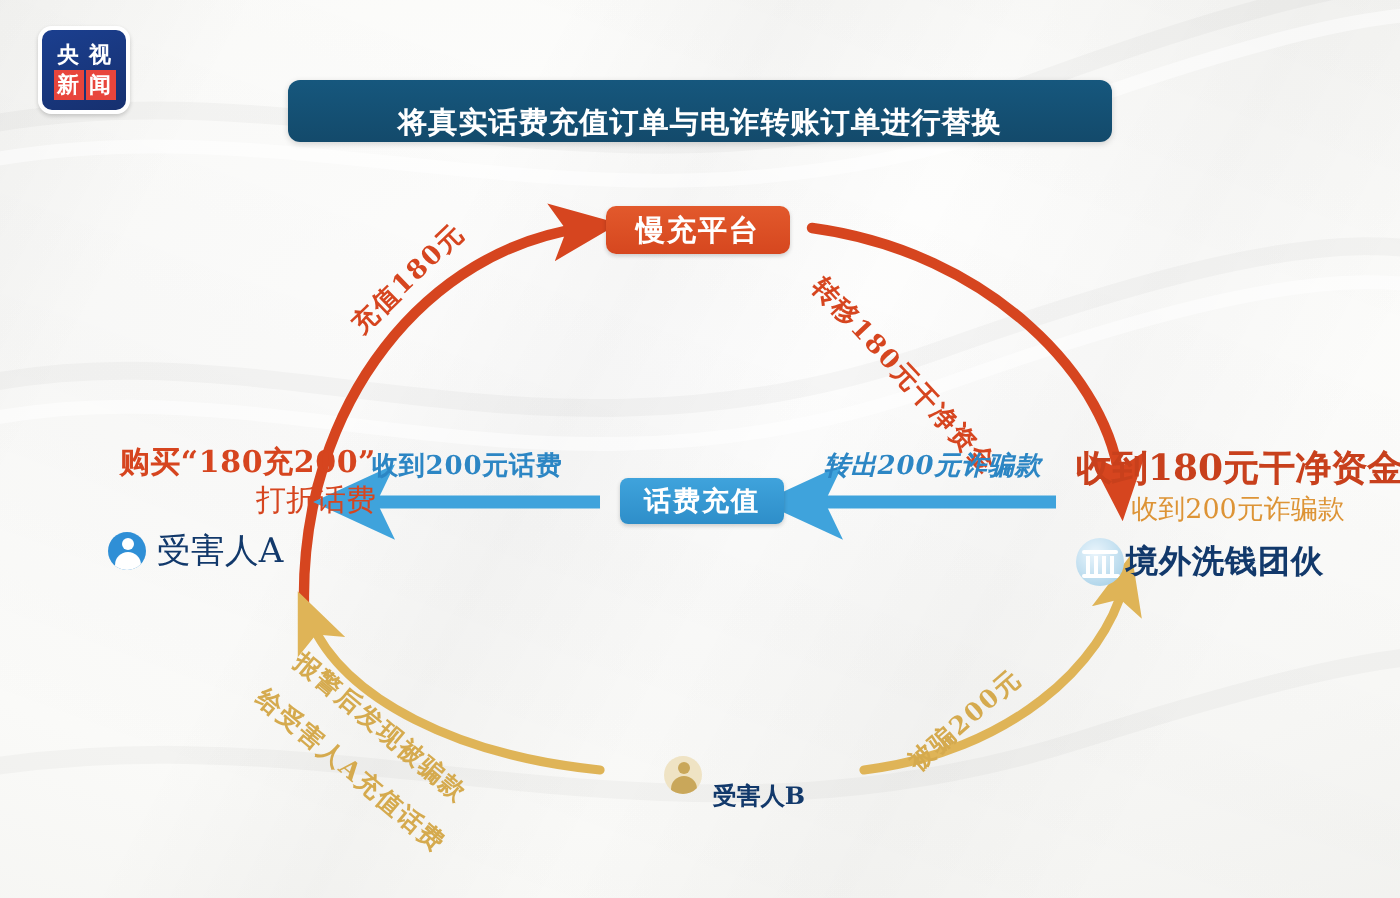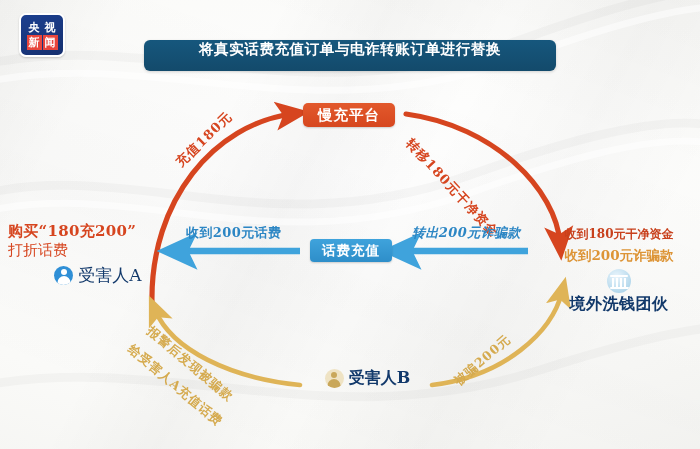--- a/index.html
+++ b/index.html
@@ -31,21 +31,21 @@
     font-size:11px;font-weight:700;font-family:"DejaVu Sans",sans-serif;
   }
   #logo .row1 .ch{color:#ffffff;}
   #logo .row2 .ch{background:#e8453c;color:#ffffff;}
 
   
   #title-banner{
     position:absolute;left:144px;top:40px;width:412px;height:31px;
     background:linear-gradient(180deg,#16577d 0%,#134a6b 100%);
     border-radius:6px;
-    display:flex;align-items:flex-start;justify-content:center;
+    display:flex;align-items:flex-end;justify-content:center;
     box-shadow:0 1px 3px rgba(0,0,0,0.16);
   }
   #title-banner .t{
     color:#ffffff;font-size:14.5px;font-weight:700;letter-spacing:.6px;
     font-family:"DejaVu Serif","Liberation Serif",serif;
   }
 
   
   .node-pill{
     position:absolute;display:flex;align-items:center;justify-content:center;
@@ -60,40 +60,40 @@
   }
   #node-recharge{
     left:310px;top:239px;width:82px;height:23px;
     background:linear-gradient(180deg,#3fa3dc 0%,#2e8ec9 100%);
     color:#ffffff;font-size:13.5px;letter-spacing:1px;border-radius:4px;
   }
 
   
   .blk{position:absolute;font-family:"DejaVu Serif","Liberation Serif",serif;white-space:nowrap;}
 
-  #blk-left{left:8px;top:222px;width:180px;text-align:left;}
+  #blk-left{left:8px;top:222px;width:180px;text-align:right;}
   #blk-left .l1{color:#d6451f;font-size:15px;font-weight:700;letter-spacing:.3px;line-height:19px;}
   #blk-left .l2{color:#d6451f;font-size:15px;font-weight:400;line-height:19px;}
   #blk-left .l3{color:#e2953c;font-size:13px;font-weight:700;line-height:20px;margin-top:2px;}
   #blk-left .who{
     margin-top:4px;display:flex;align-items:center;justify-content:center;gap:5px;
   }
   #blk-left .who .nm{color:#12396b;font-size:17px;font-weight:400;}
 
   #blk-right{left:538px;top:224px;width:162px;text-align:center;}
-  #blk-right .r1{color:#c8401c;font-size:12px;font-weight:700;line-height:21px;}
-  #blk-right .r2{color:#dd9436;font-size:13.5px;font-weight:700;line-height:21px;}
-  #blk-right .who{margin-top:3px;display:flex;flex-direction:column;align-items:center;gap:1px;}
+  #blk-right .r1{color:#c8401c;font-size:18px;font-weight:700;line-height:21px;}
+  #blk-right .r2{color:#dd9436;font-size:13.5px;font-weight:400;line-height:21px;}
+  #blk-right .who{margin-top:3px;display:flex;flex-direction:row;align-items:center;gap:1px;}
   #blk-right .who .nm{color:#12396b;font-size:16px;font-weight:700;letter-spacing:.5px;}
 
   #blk-bottom{
     left:295px;top:368px;width:145px;
     display:flex;align-items:center;justify-content:center;gap:5px;
   }
-  #blk-bottom .nm{color:#12396b;font-size:16px;font-weight:700;font-family:"DejaVu Serif","Liberation Serif",serif;}
+  #blk-bottom .nm{color:#12396b;font-size:12px;font-weight:700;font-family:"DejaVu Serif","Liberation Serif",serif;margin-top:22px;}
 
   
   .avatar{width:19px;height:19px;border-radius:50%;flex:0 0 auto;position:relative;overflow:hidden;}
   .avatar.blue{background:#2f8fd6;}
   .avatar.gold{background:#efe3c4;}
   .avatar .head{position:absolute;left:50%;top:3px;transform:translateX(-50%);width:6px;height:6px;border-radius:50%;}
   .avatar .body{position:absolute;left:50%;top:10px;transform:translateX(-50%);width:13px;height:9px;border-radius:7px 7px 0 0;}
   .avatar.blue .head,.avatar.blue .body{background:#ffffff;}
   .avatar.gold .head,.avatar.gold .body{background:#c9a75a;}
 

